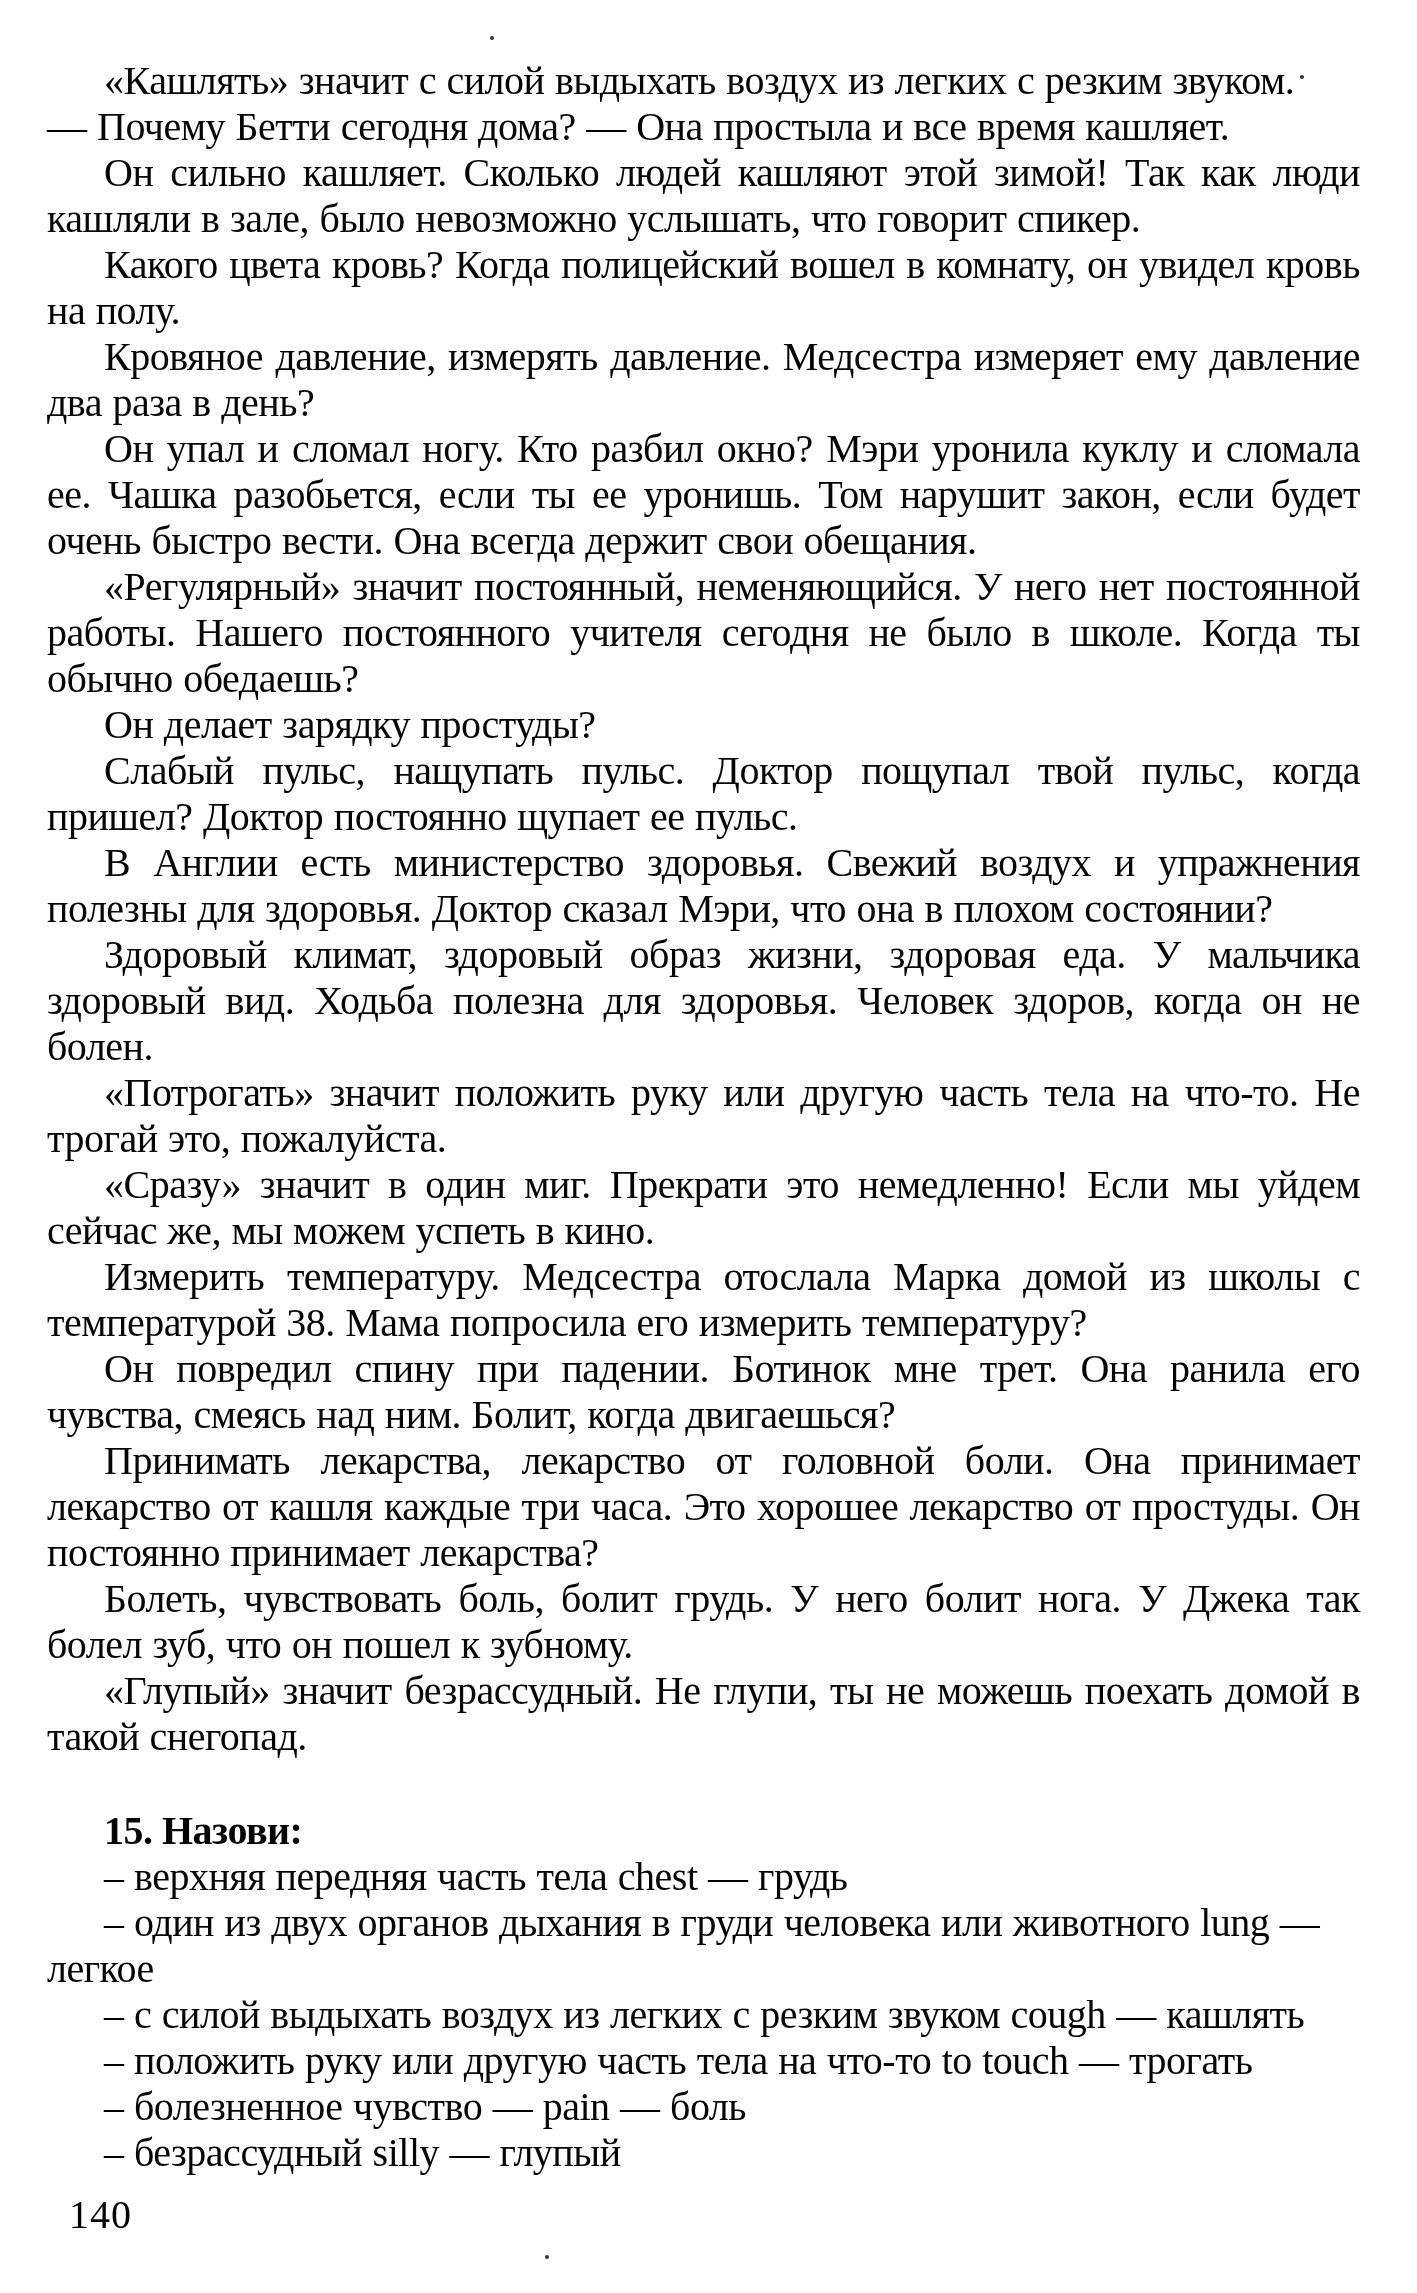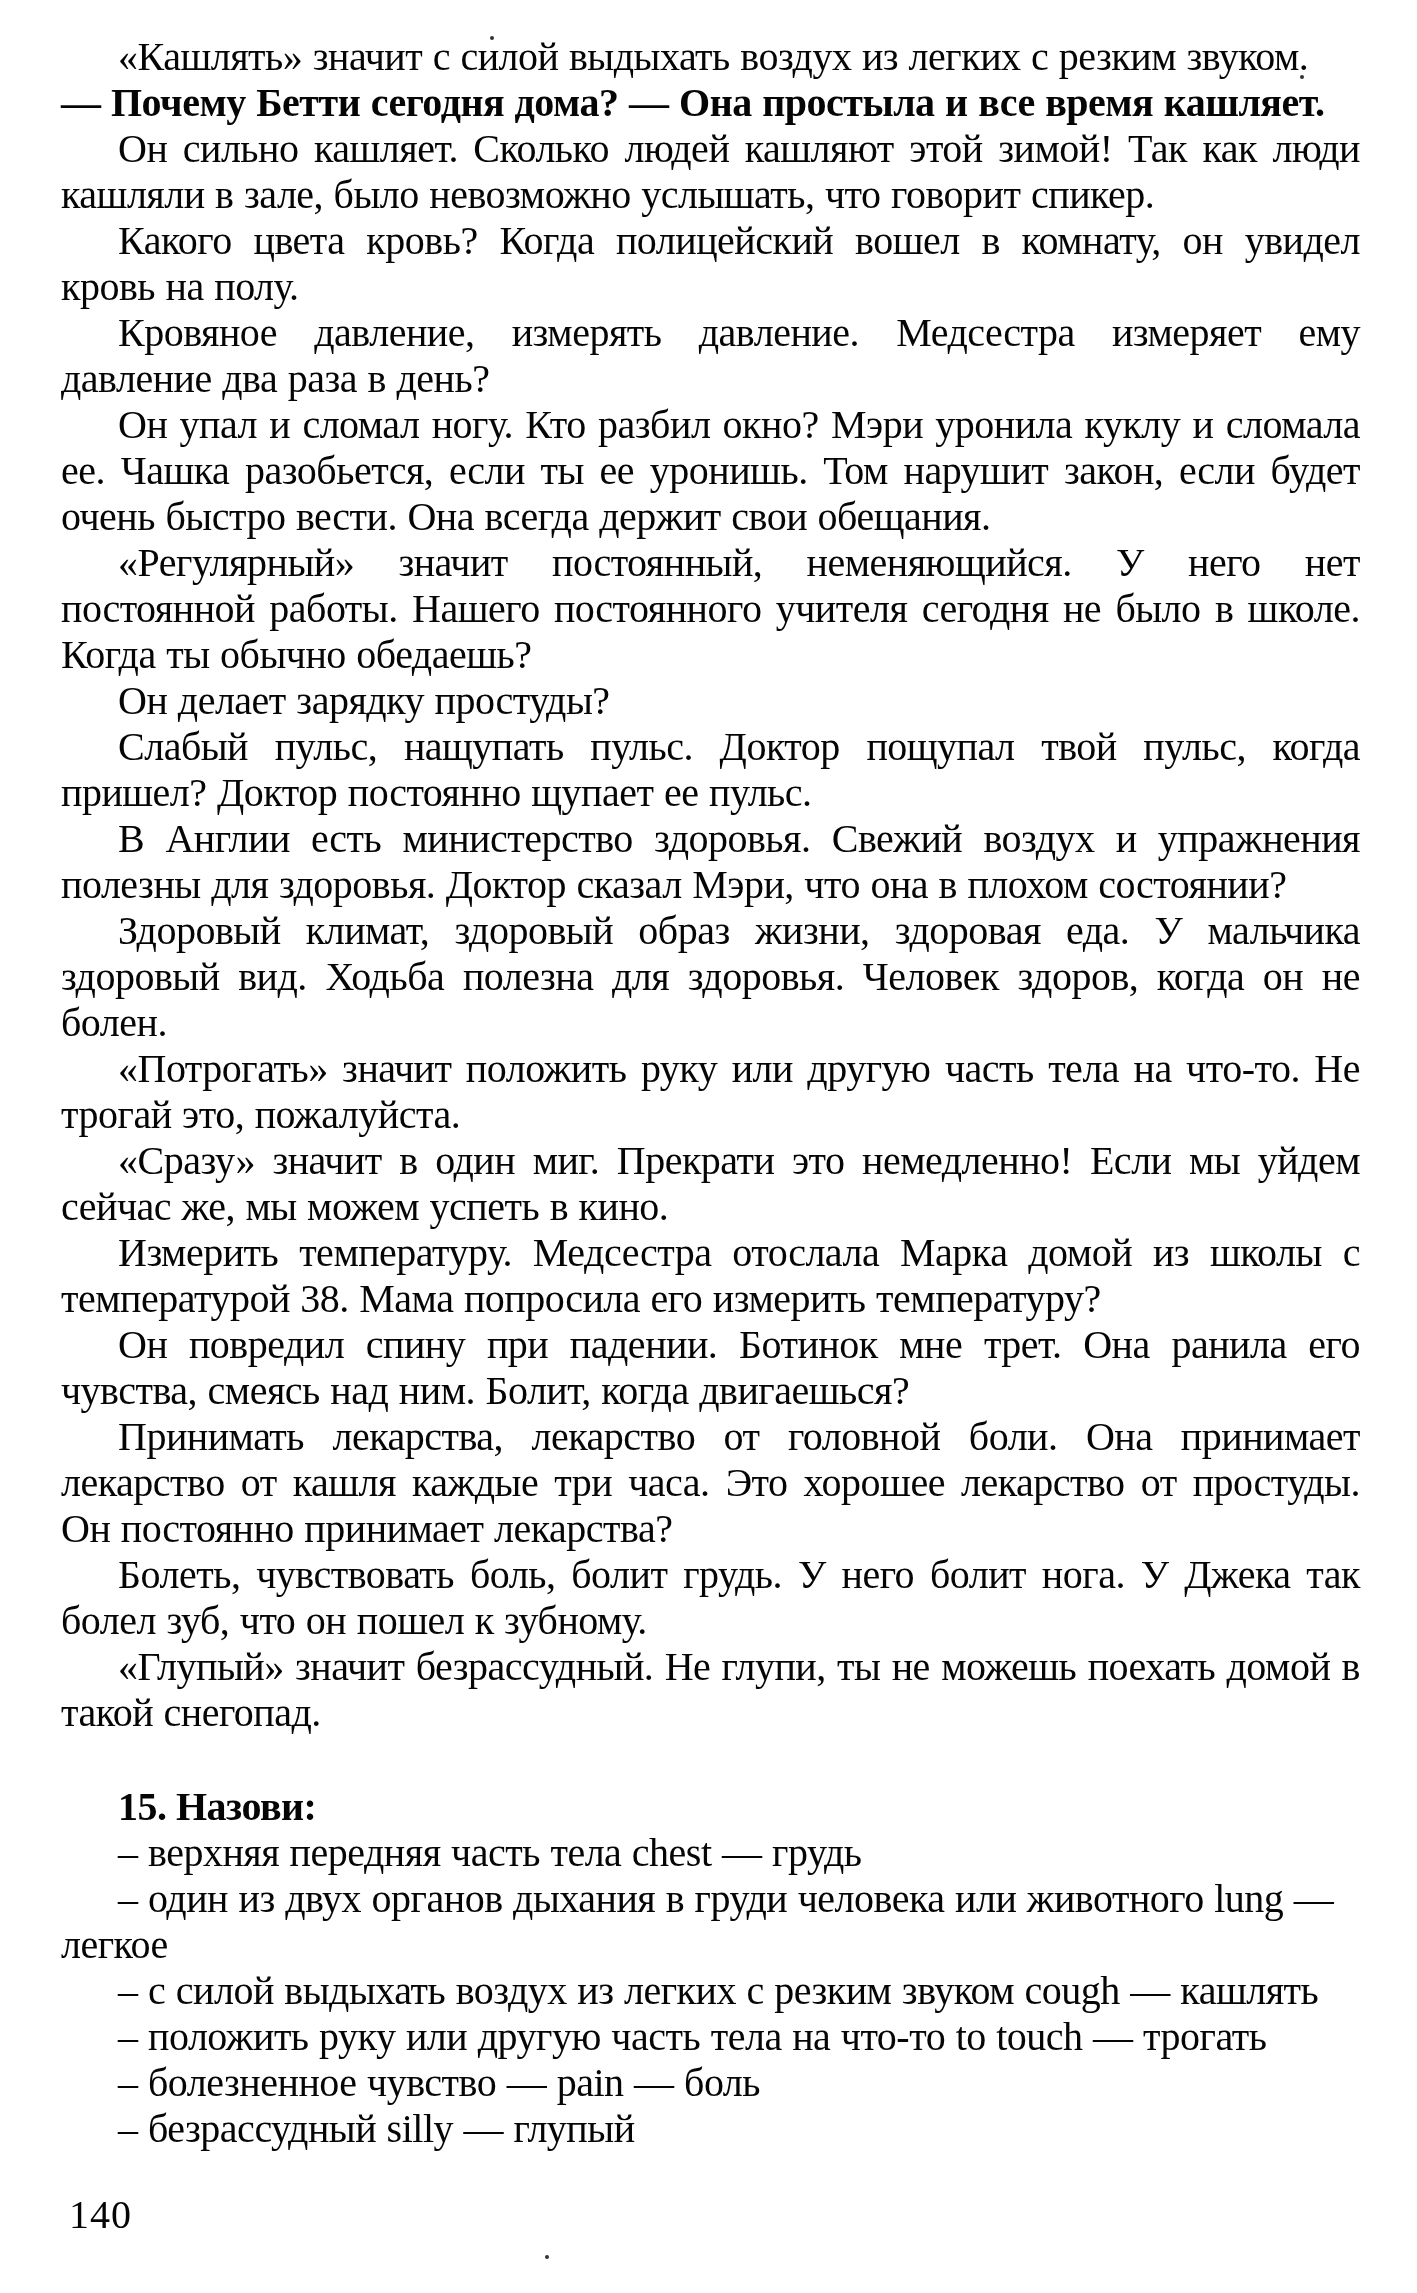--- a/index.html
+++ b/index.html
@@ -14,34 +14,34 @@
     overflow: hidden;
     font-family: "Liberation Serif", "DejaVu Serif", serif;
     color: #050505;
   }
   .page {
     position: absolute;
     inset: 0;
     background: #ffffff;
   }
   .text-block {
-    padding: 34px 57px 0 61px;
+    padding: 34px 57px 0 47px;
+    margin-top: 24px;
   }
   .para {
     margin: 0;
     font-size: 40px;
     line-height: 46px;
     text-align: justify;
     text-indent: 57px;
     letter-spacing: -0.5px;
     word-spacing: 1px;
   }
   .para.dash {
     text-indent: 0;
-    font-weight: bold;
   }
   .heading {
     margin: 48px 0 0 0;
     font-size: 40px;
     line-height: 46px;
     font-weight: bold;
     text-indent: 57px;
     letter-spacing: -0.5px;
   }
   .item {

